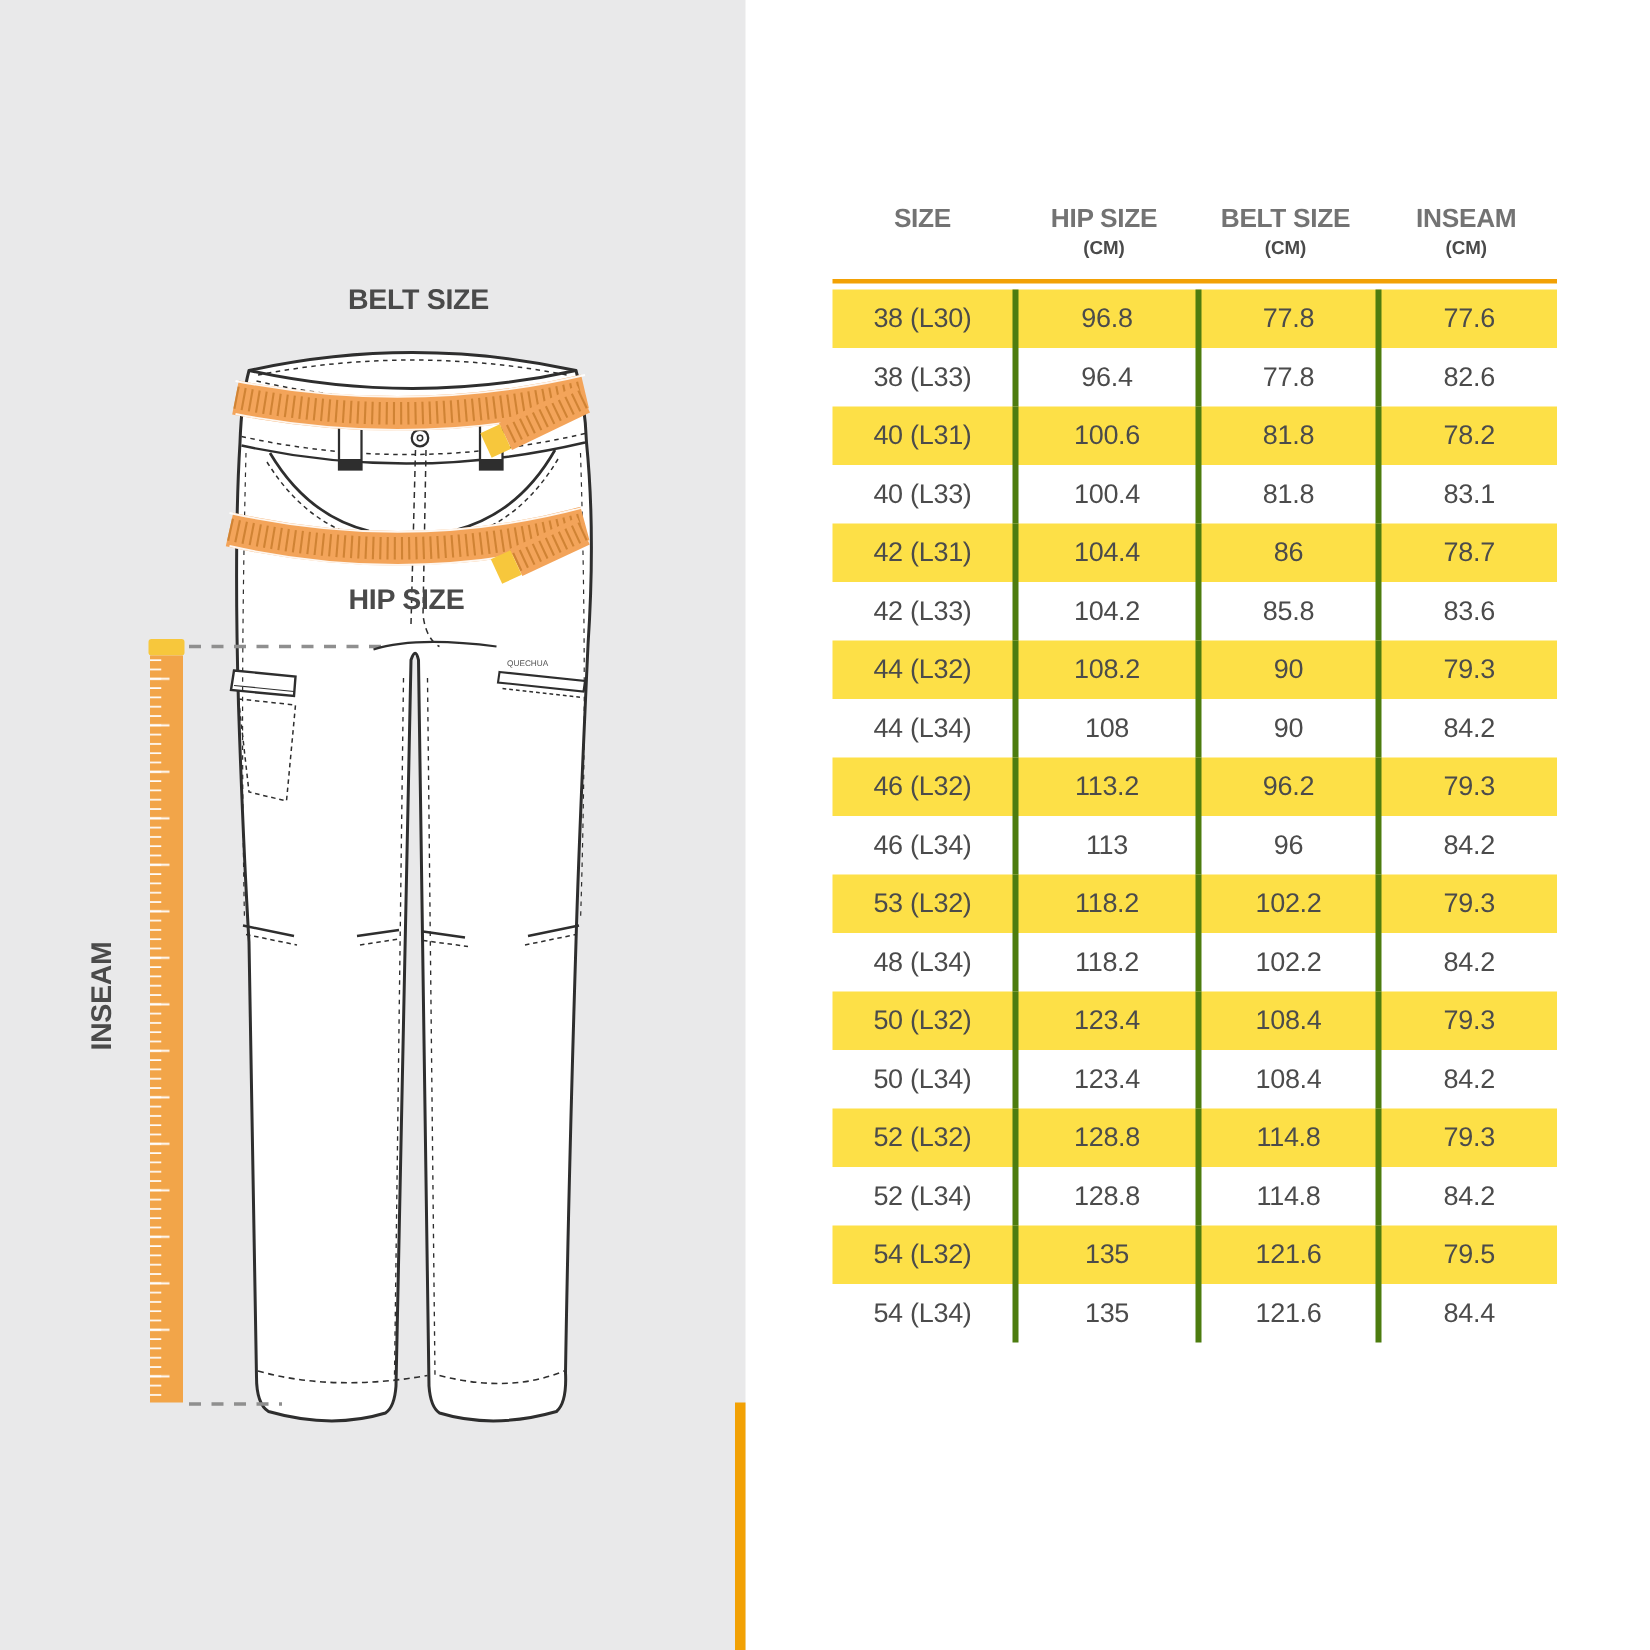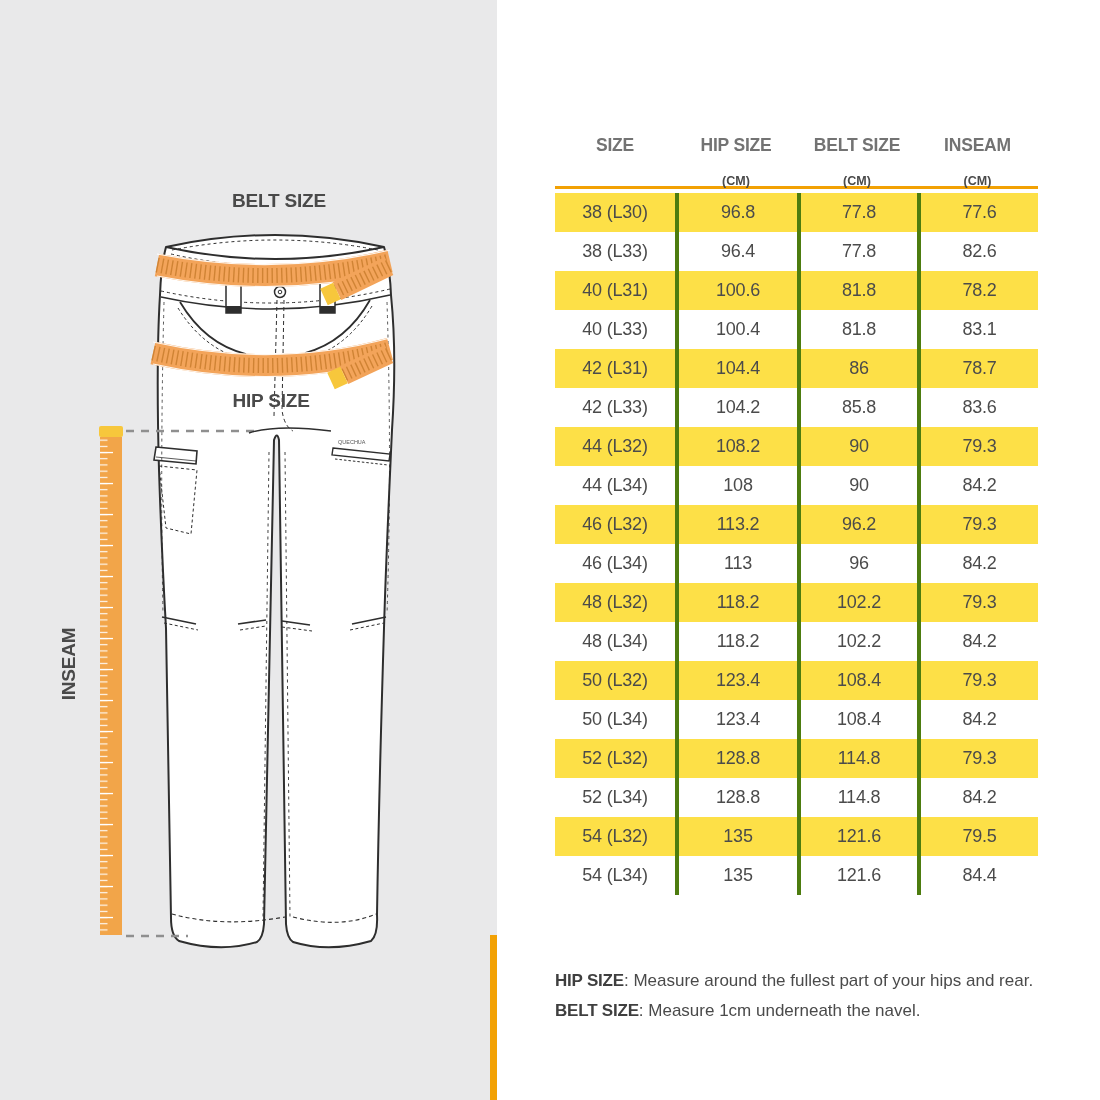--- a/index.html
+++ b/index.html
@@ -15,21 +15,21 @@
   }
   .belt-label{left:159px;top:190px;width:240px;}
   .hip-label{left:151px;top:390px;width:240px;}
   .inseam-label{left:5px;top:652px;width:130px;height:24px;
     transform:rotate(-90deg);transform-origin:center;}
   
   .sizetable{position:absolute;left:555px;top:130px;width:483px;}
   .thead{display:grid;grid-template-columns:120px 122px 120px 121px;height:56px;}
   .thcell{text-align:center;}
   .thmain{font-weight:bold;font-size:17.5px;color:#737373;letter-spacing:-0.2px;padding-top:5px;}
-  .thunit{font-weight:bold;font-size:12.5px;color:#4a4a4a;margin-top:18px;}
+  .thunit{font-weight:bold;font-size:12.5px;color:#4a4a4a;margin-top:2px;}
   .rule{height:3px;background:#f2a104;}
   .rows{margin-top:4px;}
   .trow{display:grid;grid-template-columns:120px 122px 120px 121px;height:39px;}
   .trow.alt{background:#fde047;}
   .tcell{
     text-align:center;line-height:39px;font-size:18px;color:#4b4b4b;
     letter-spacing:-0.2px;
   }
   .tcell.sep{border-left:4px solid #4d7c0f;}
   
@@ -234,21 +234,21 @@
           <div class="tcell sep">96.2</div>
           <div class="tcell sep">79.3</div>
         </div>
         <div class="trow">
           <div class="tcell">46 (L34)</div>
           <div class="tcell sep">113</div>
           <div class="tcell sep">96</div>
           <div class="tcell sep">84.2</div>
         </div>
         <div class="trow alt">
-          <div class="tcell">48 (L32)</div>
+          <div class="tcell">53 (L32)</div>
           <div class="tcell sep">118.2</div>
           <div class="tcell sep">102.2</div>
           <div class="tcell sep">79.3</div>
         </div>
         <div class="trow">
           <div class="tcell">48 (L34)</div>
           <div class="tcell sep">118.2</div>
           <div class="tcell sep">102.2</div>
           <div class="tcell sep">84.2</div>
         </div>
@@ -285,22 +285,14 @@
         <div class="trow">
           <div class="tcell">54 (L34)</div>
           <div class="tcell sep">135</div>
           <div class="tcell sep">121.6</div>
           <div class="tcell sep">84.4</div>
         </div>
       </div>
   </div>
 
   <div class="accent-bar"></div>
-  <div class="notes">
-    <div>
-      <b>HIP SIZE</b><span>: Measure around the fullest part of your hips and rear.</span>
-    </div>
-    <div>
-      <b>BELT SIZE</b><span>: Measure 1cm underneath the navel.</span>
-    </div>
-  </div>
 
 </div>
 
 </body></html>

